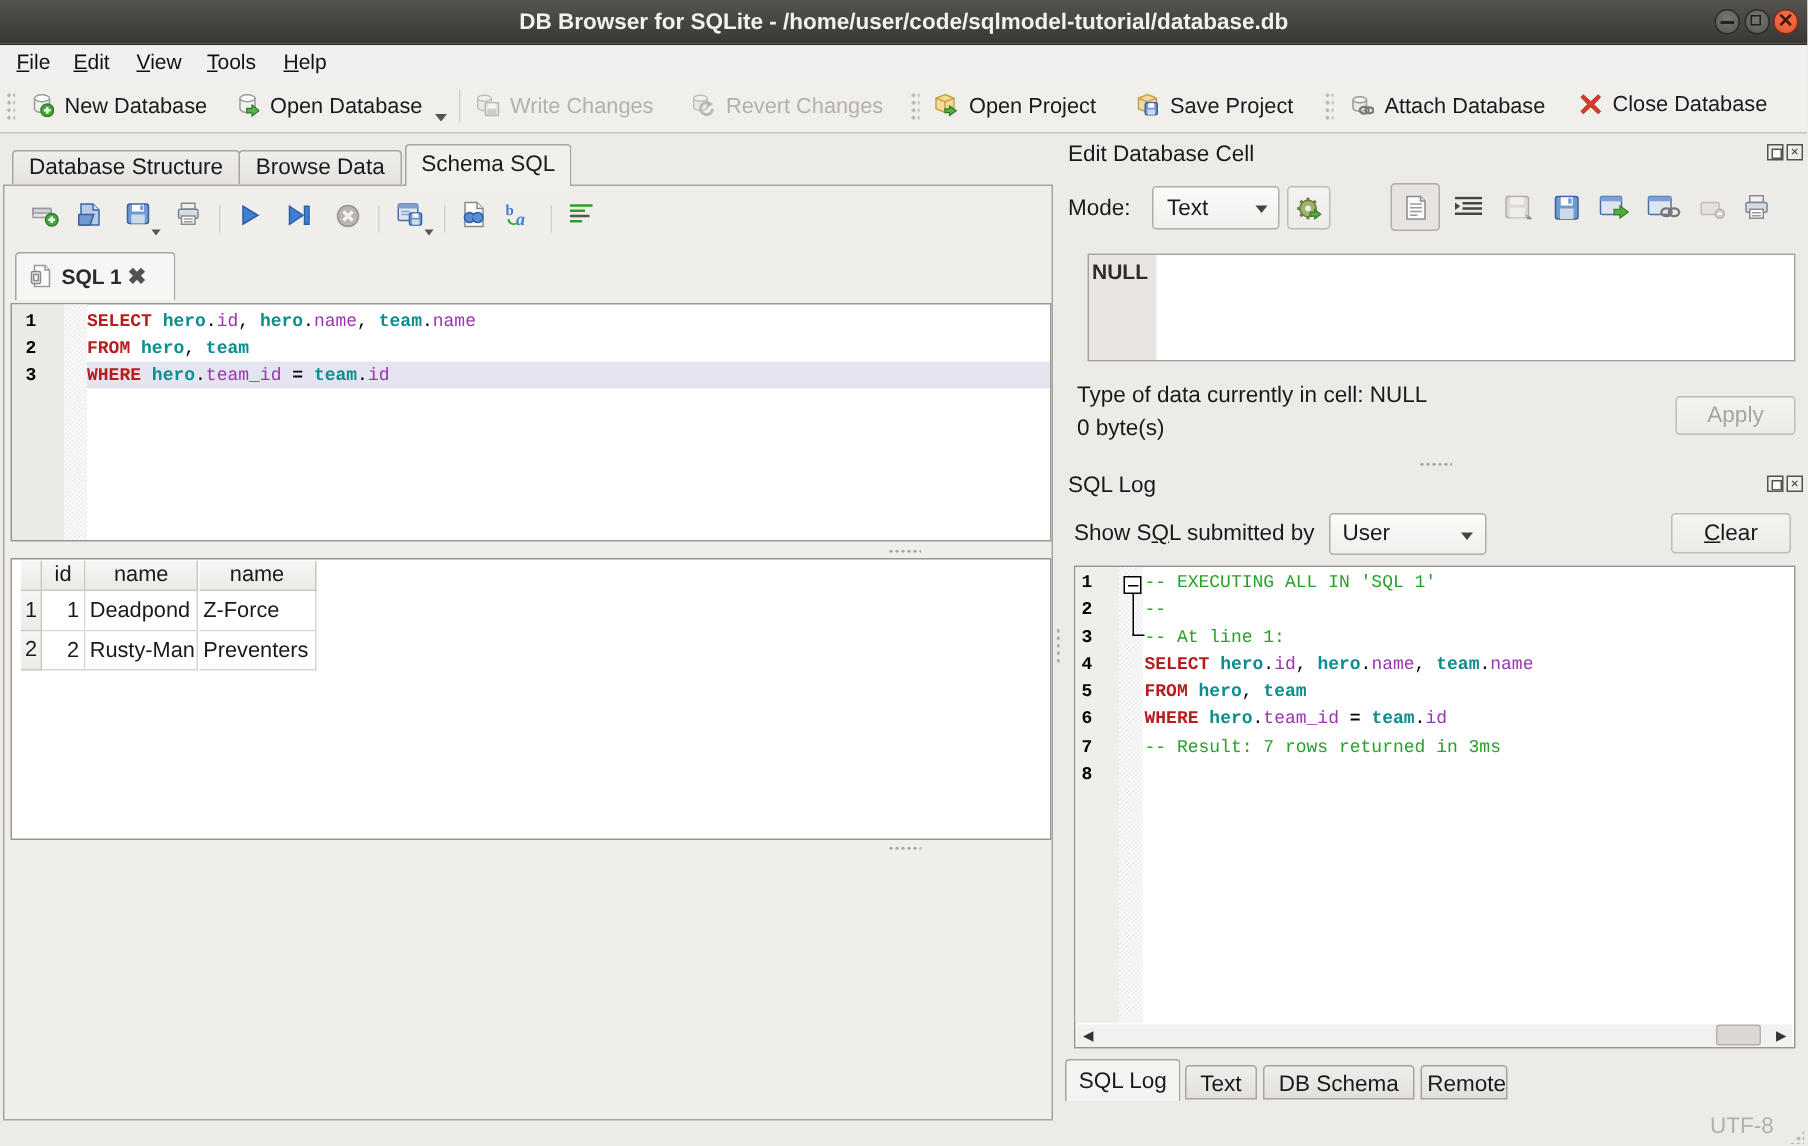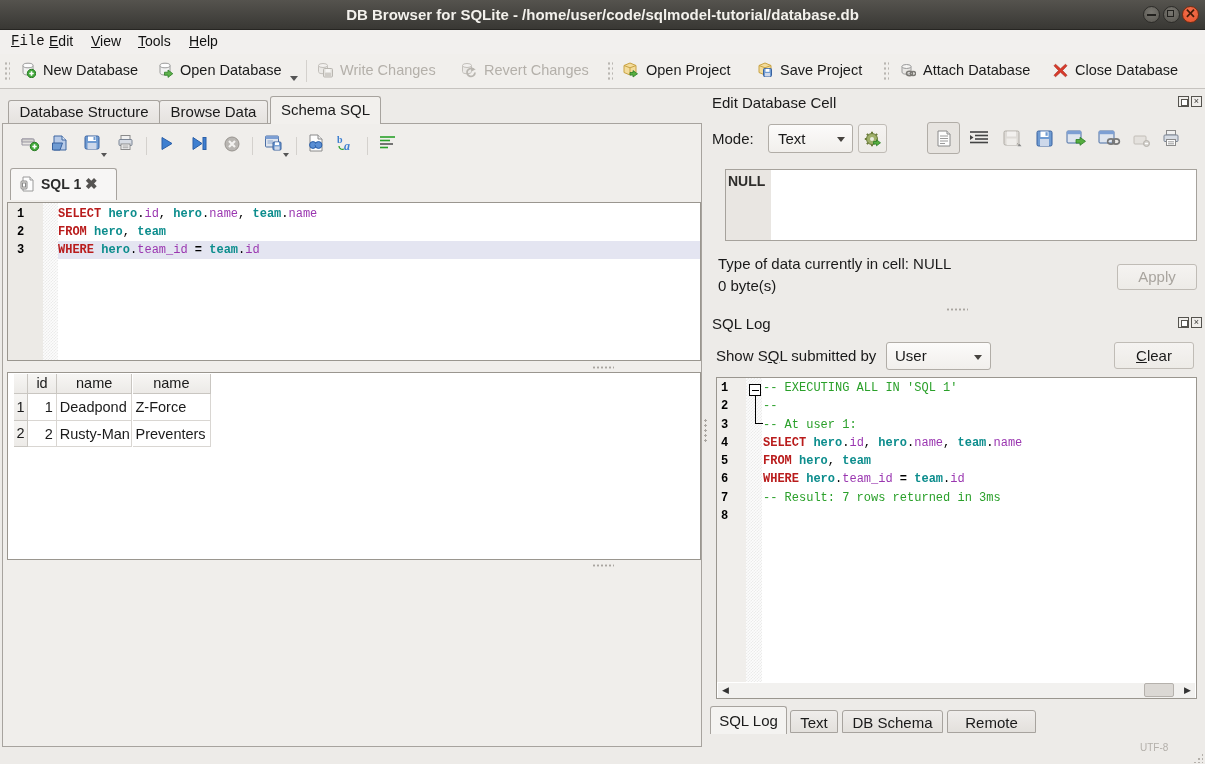--- a/index.html
+++ b/index.html
@@ -81,21 +81,21 @@
       <div class="abs" id="title">DB Browser for SQLite - /home/user/code/sqlmodel-tutorial/database.db</div>
     </div>
 <div class="abs winbtn" style="left:1143px;background:radial-gradient(circle at 50% 35%,#787670,#585650);border:1px solid #2c2b28;"></div>
 <div class="abs" style="left:1147px;top:13.5px;width:9px;height:2px;background:#22211e;"></div>
 <div class="abs winbtn" style="left:1162.5px;background:radial-gradient(circle at 50% 35%,#787670,#585650);border:1px solid #2c2b28;"></div>
 <div class="abs" style="left:1166.5px;top:10px;width:7px;height:7px;border:1.5px solid #22211e;box-sizing:border-box;"></div>
 <div class="abs winbtn" style="left:1182px;background:radial-gradient(circle at 50% 35%,#f47150,#e8542c);border:1px solid #772d12;"></div>
 <div class="abs" style="left:1184px;top:7px;width:13px;height:13px;font-size:13px;font-weight:bold;color:#441c08;text-align:center;line-height:13px;">✕</div>
 
 <div class="abs" id="menubar"></div>
-<div class="abs mitem" style="left:11px;font-family:Liberation Mono, monospace;"><u>F</u>ile</div>
+<div class="abs mitem" style="left:11px;"><u>F</u>ile</div>
 <div class="abs mitem" style="left:49px;"><u>E</u>dit</div>
 <div class="abs mitem" style="left:91px;"><u>V</u>iew</div>
 <div class="abs mitem" style="left:138px;"><u>T</u>ools</div>
 <div class="abs mitem" style="left:189px;"><u>H</u>elp</div>
 
 <div class="abs" id="toolbar"></div>
 <div class="abs grip" style="left:4px;"></div>
 <div class="abs tbtn" style="left:20px;"><svg width="16" height="16" viewBox="0 0 16 16">
         <path d="M3 3.5 V10.5 a5 2.5 0 0 0 10 0 V3.5" fill="#f2f2f2" stroke="#9a9a9a"></path>
         <ellipse cx="8" cy="3.5" rx="5" ry="2.3" fill="#fdfdfd" stroke="#9a9a9a"></ellipse>
@@ -365,21 +365,21 @@
   <div class="abs mono" id="lognums">1
 2
 3
 4
 5
 6
 7
 8</div>
   <div class="abs mono" id="loglines" style="left:46px;"><span class="cmt">-- EXECUTING ALL IN 'SQL 1'</span>
 <span class="cmt">--</span>
-<span class="cmt">-- At user 1:</span>
+<span class="cmt">-- At line 1:</span>
 <span class="kw">SELECT</span> <span class="id2">hero</span>.<span class="fld">id</span>, <span class="id2">hero</span>.<span class="fld">name</span>, <span class="id2">team</span>.<span class="fld">name</span>
 <span class="kw">FROM</span> <span class="id2">hero</span>, <span class="id2">team</span>
 <span class="kw">WHERE</span> <span class="id2">hero</span>.<span class="fld">team_id</span> <span class="op">=</span> <span class="id2">team</span>.<span class="fld">id</span>
 <span class="cmt">-- Result: 7 rows returned in 3ms</span></div>
 
   <div class="abs" style="left:32px;top:6px;width:12px;height:12px;border:1px solid #000;background:#fff;box-sizing:border-box;"></div>
   <div class="abs" style="left:34.5px;top:11.5px;width:7px;height:1px;background:#000;"></div>
   <div class="abs" style="left:37.5px;top:18px;width:1px;height:28px;background:#000;"></div>
   <div class="abs" style="left:37.5px;top:45px;width:8px;height:1px;background:#000;"></div>
 
@@ -390,16 +390,16 @@
 </div>
 
 <div class="abs" style="left:592px;top:366px;width:22px;height:3px;background-image:radial-gradient(circle,#a9a5a0 1px,transparent 1.2px);background-size:4px 3px;"></div>
 <div class="abs" style="left:592px;top:564px;width:22px;height:3px;background-image:radial-gradient(circle,#a9a5a0 1px,transparent 1.2px);background-size:4px 3px;"></div>
 <div class="abs" style="left:946px;top:308px;width:22px;height:3px;background-image:radial-gradient(circle,#a9a5a0 1px,transparent 1.2px);background-size:4px 3px;"></div>
 <div class="abs" style="left:704px;top:418px;width:3px;height:26px;background-image:radial-gradient(circle,#a9a5a0 1px,transparent 1.2px);background-size:3px 5px;"></div>
 
 <div class="abs btab" style="left:710px;top:706px;width:77px;height:28px;background:#f4f3f1;border:1px solid #a7a39e;border-bottom:none;border-radius:3px 3px 0 0;padding-top:5px;z-index:2;">SQL Log</div>
 <div class="abs btab" style="left:790px;top:710px;width:48px;height:23px;background:linear-gradient(#efedeb,#e3e0dc);border:1px solid #a7a39e;border-radius:3px 3px 0 0;padding-top:3px;">Text</div>
 <div class="abs btab" style="left:842px;top:710px;width:101px;height:23px;background:linear-gradient(#efedeb,#e3e0dc);border:1px solid #a7a39e;border-radius:3px 3px 0 0;padding-top:3px;">DB Schema</div>
-<div class="abs btab" style="left:947px;top:710px;width:89px;height:23px;background:linear-gradient(#efedeb,#e3e0dc);border:1px solid #a7a39e;border-radius:3px 3px 0 0;padding-top:3px;">Remote</div>
-<div class="abs" style="left:1140px;top:742px;font-size:10px;color:#b4b0ab;">UTF-8</div>
+<div class="abs btab" style="left:947px;top:710px;width:58px;height:23px;background:linear-gradient(#efedeb,#e3e0dc);border:1px solid #a7a39e;border-radius:3px 3px 0 0;padding-top:3px;text-align:right;">Remote</div>
+<div class="abs" style="left:1140px;top:742px;font-size:15px;color:#b4b0ab;">UTF-8</div>
 <div class="abs" style="left:1193px;top:753px;width:10px;height:10px;background-image:radial-gradient(circle,#b4b0ab 1px,transparent 1.3px);background-size:4px 4px;clip-path:polygon(100% 0,100% 100%,0 100%);"></div>
 </div>
 
 </body></html>

